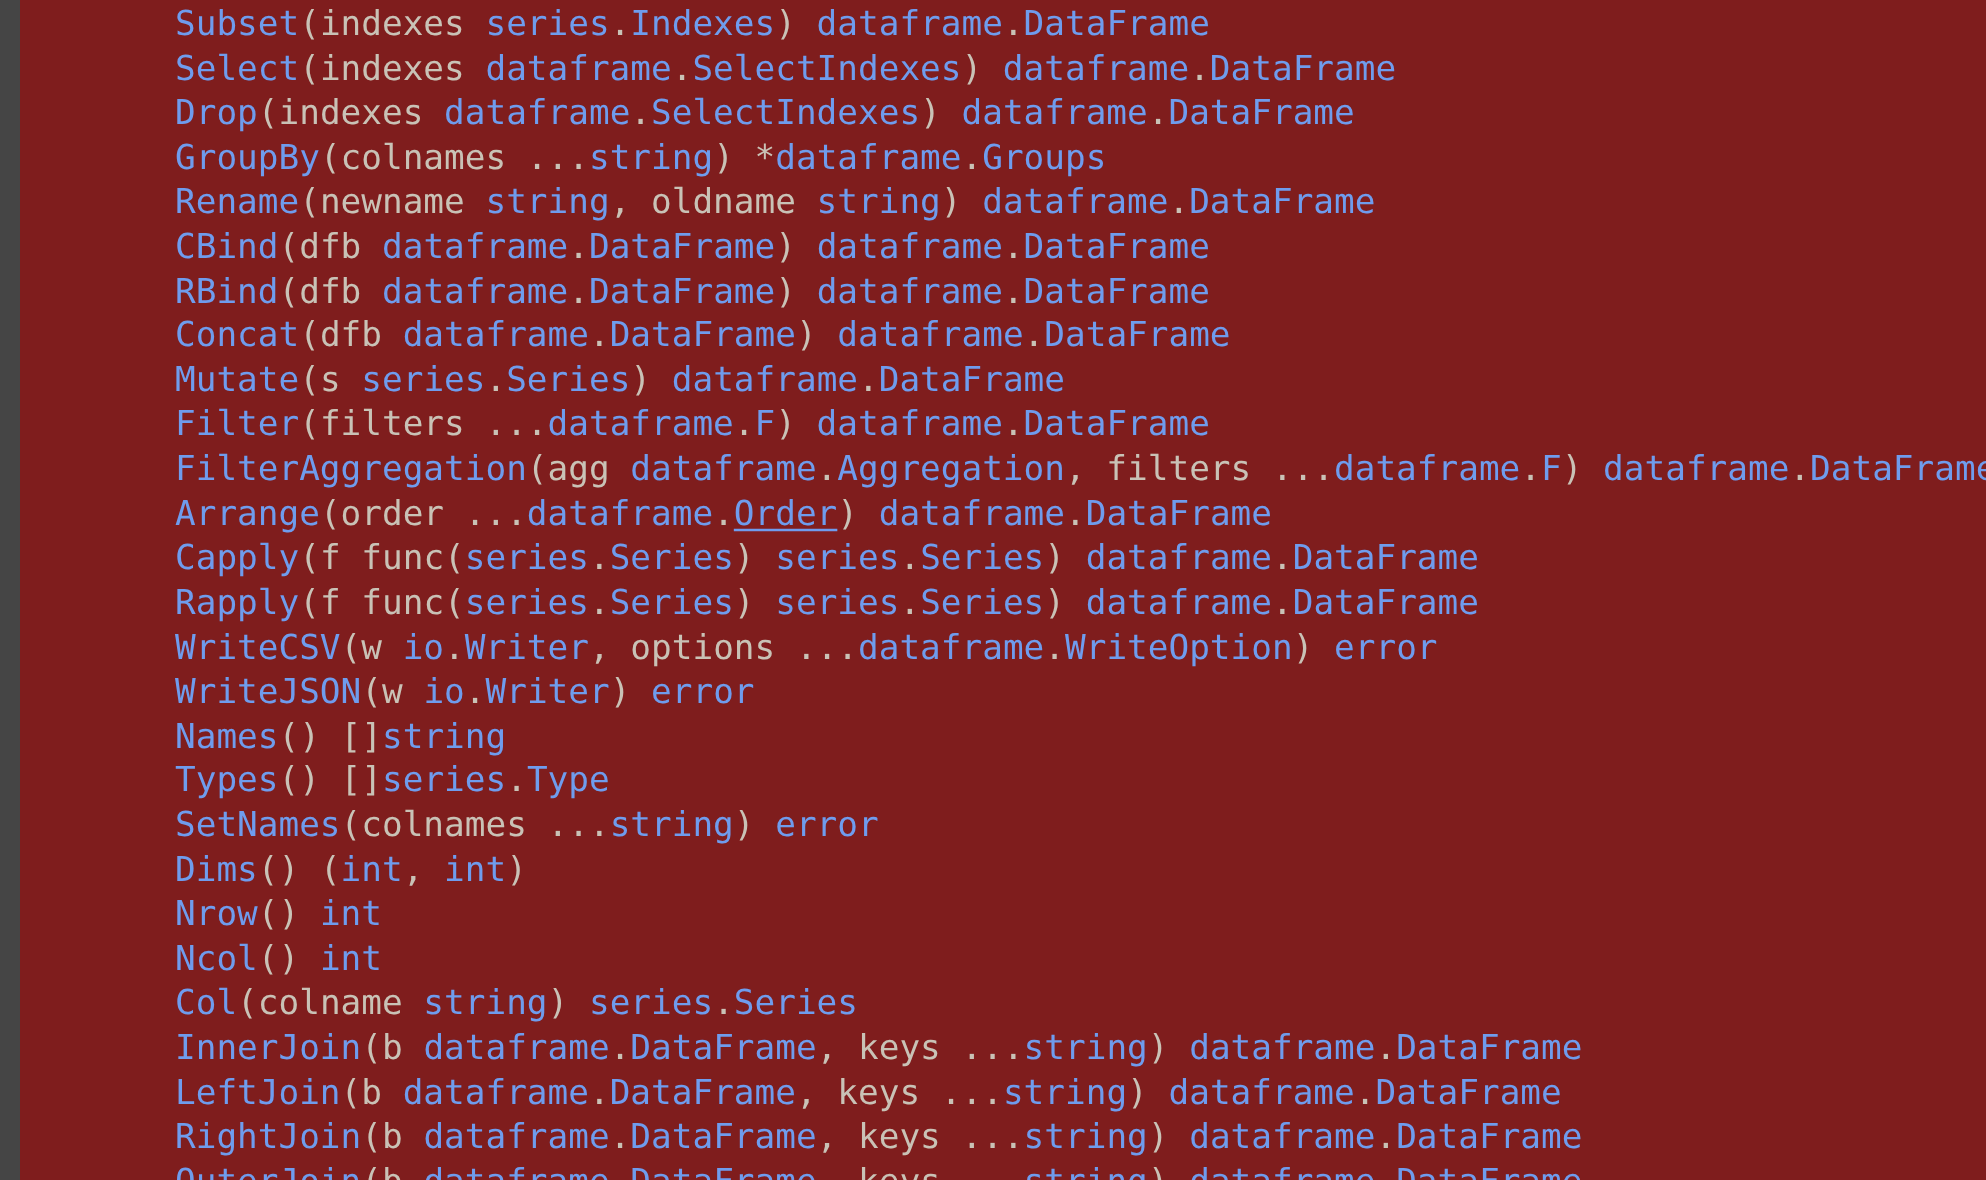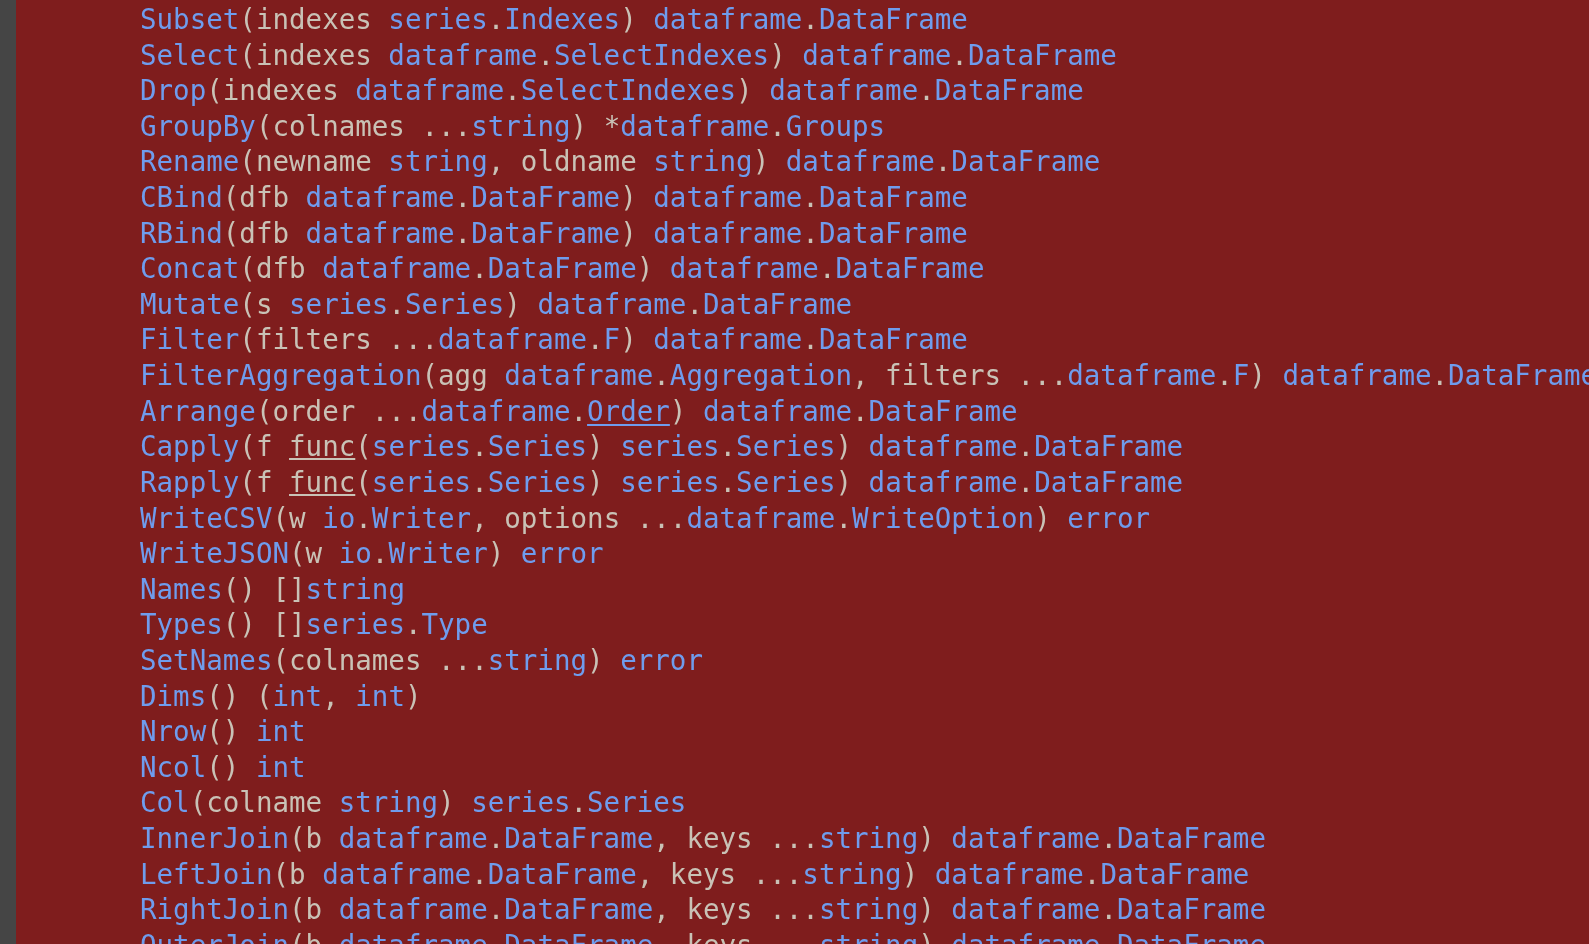--- a/index.html
+++ b/index.html
@@ -42,21 +42,21 @@
     margin: 0;
     padding: 0;
     white-space: pre;
     height: 35.62px;
   }
 
   
   .t-ident  { color: #6f9ced; }   
   .t-punct  { color: #c9c2b6; }   
   .t-param  { color: #c9c2b6; }   
-  .t-kw     { color: #c9c2b6; text-decoration: underline; }   
+  .t-kw     { color: #c9c2b6; }   
   .t-link-hover {
     color: #6f9ced;
     text-decoration: underline;
     text-underline-offset: 3px;
   }
 </style>
 </head>
 <body>
 
 <div id="doc-surface">

